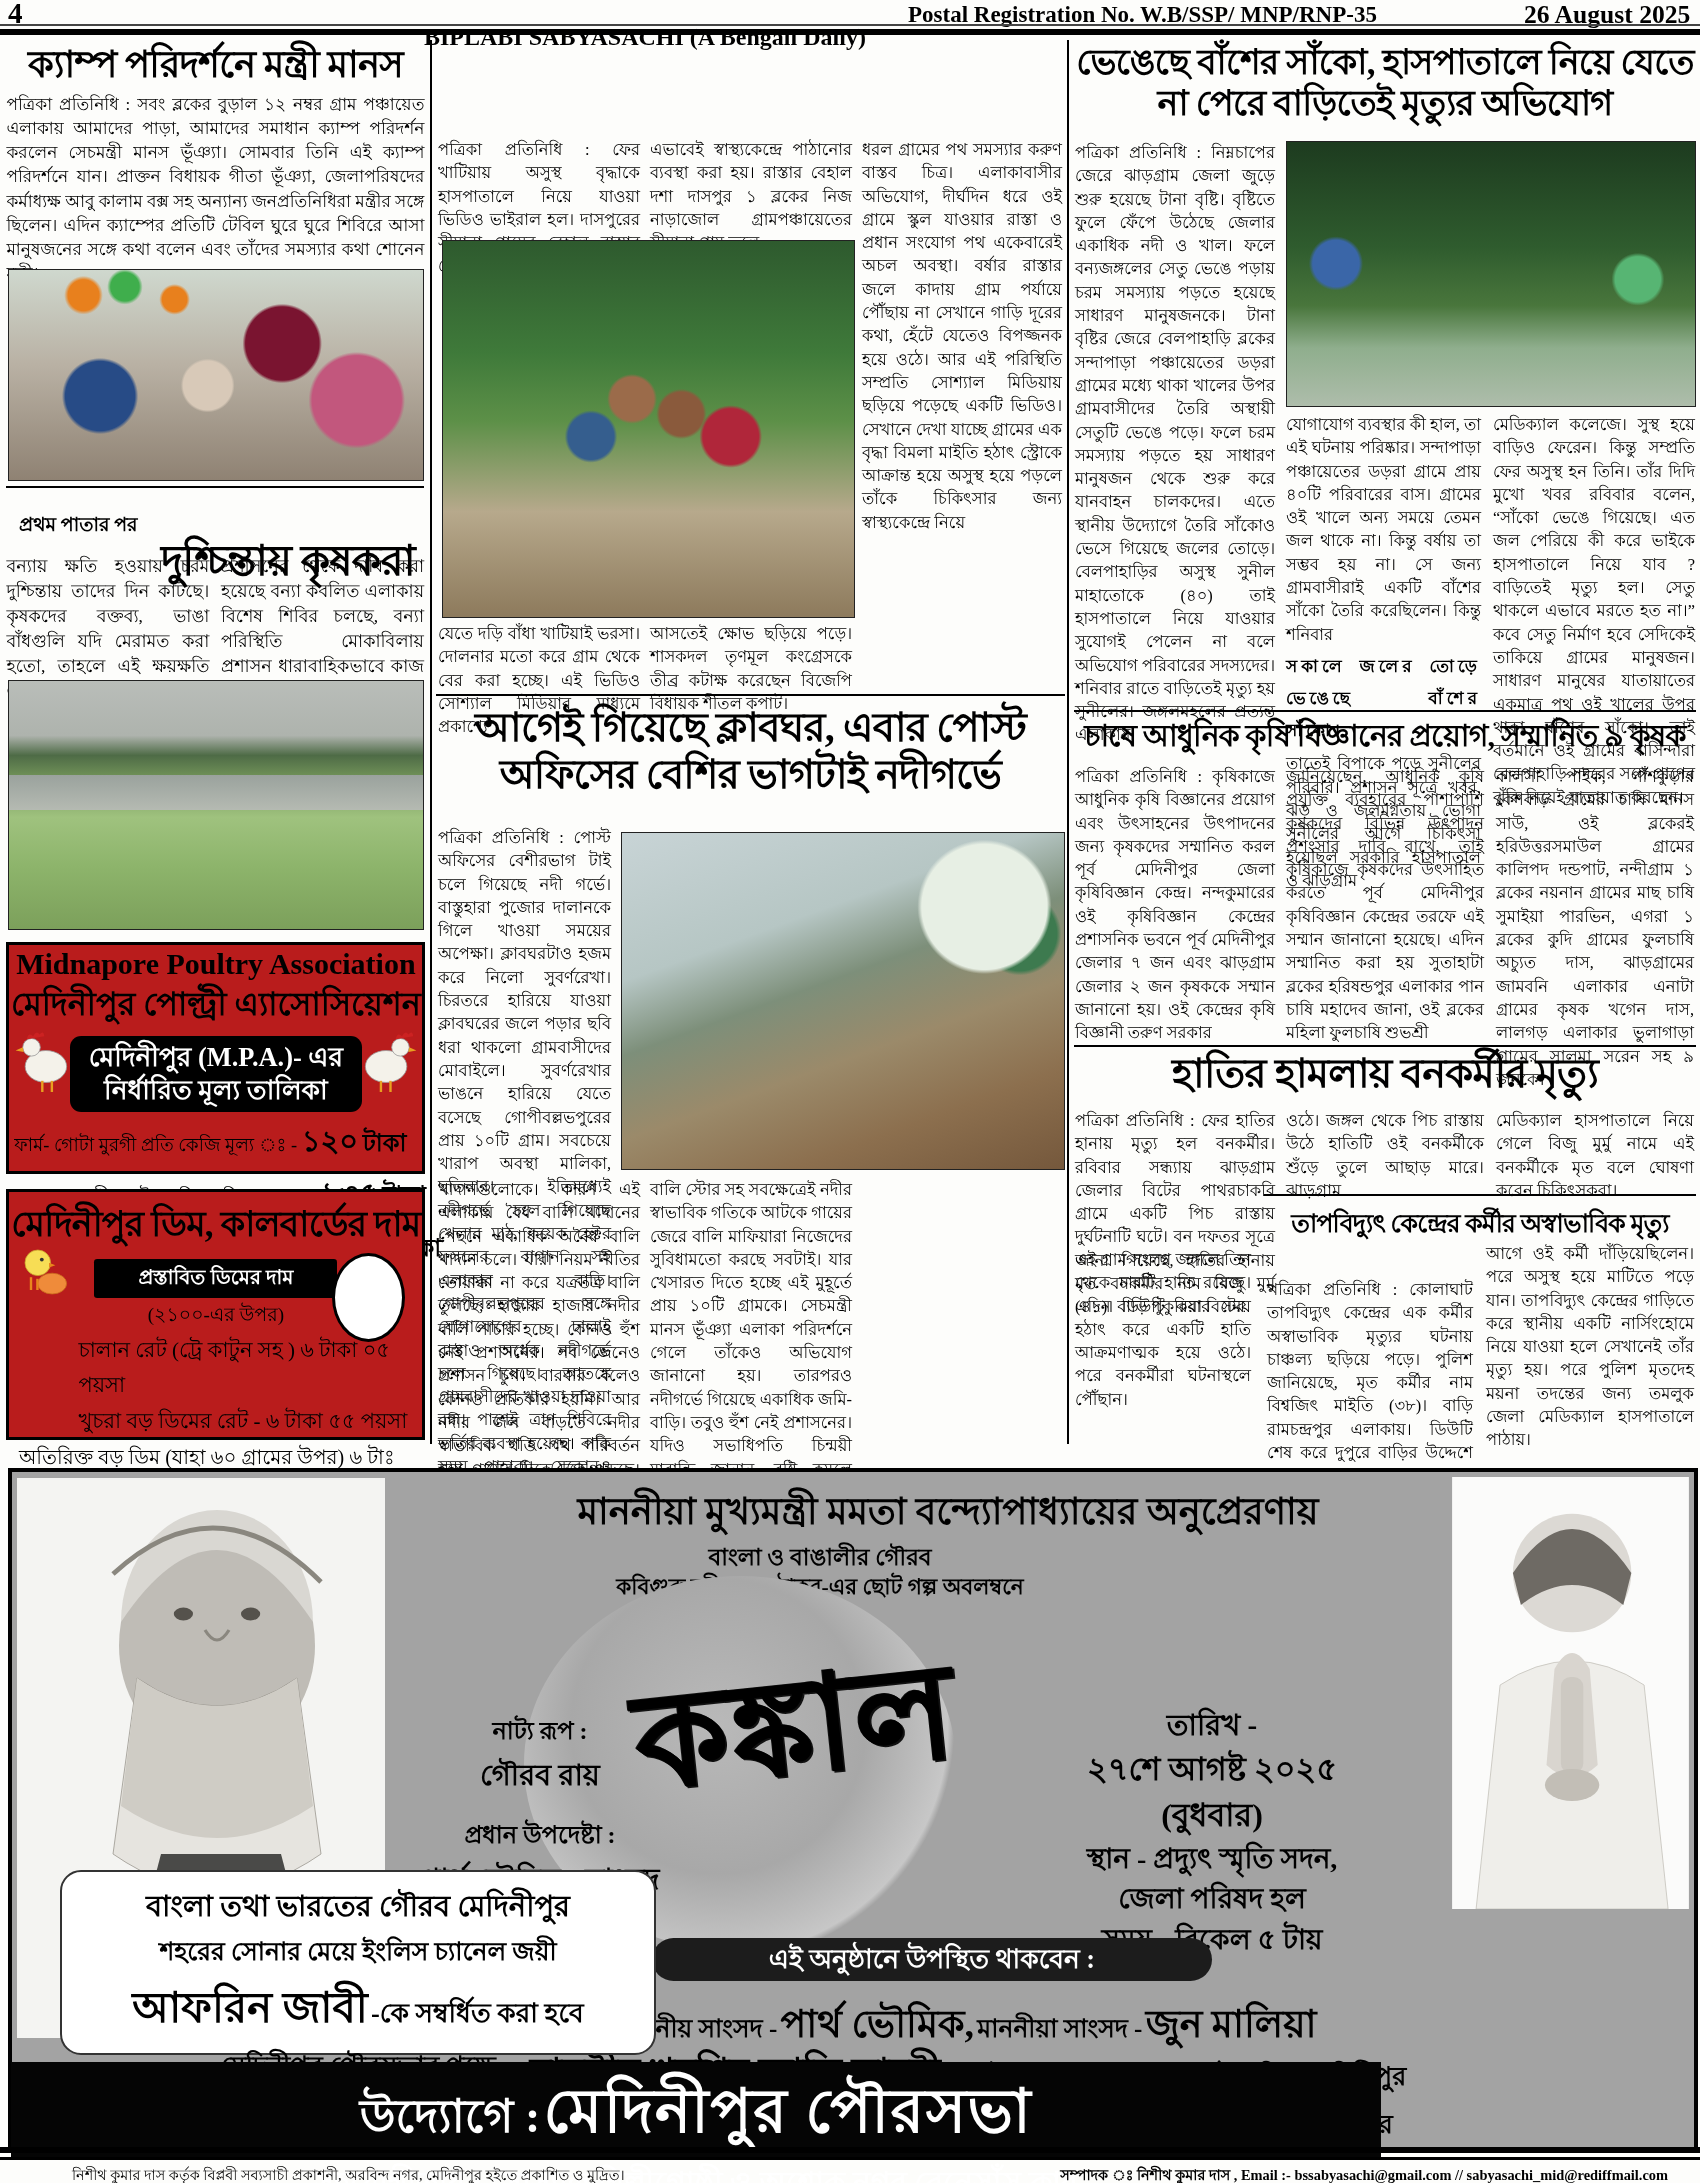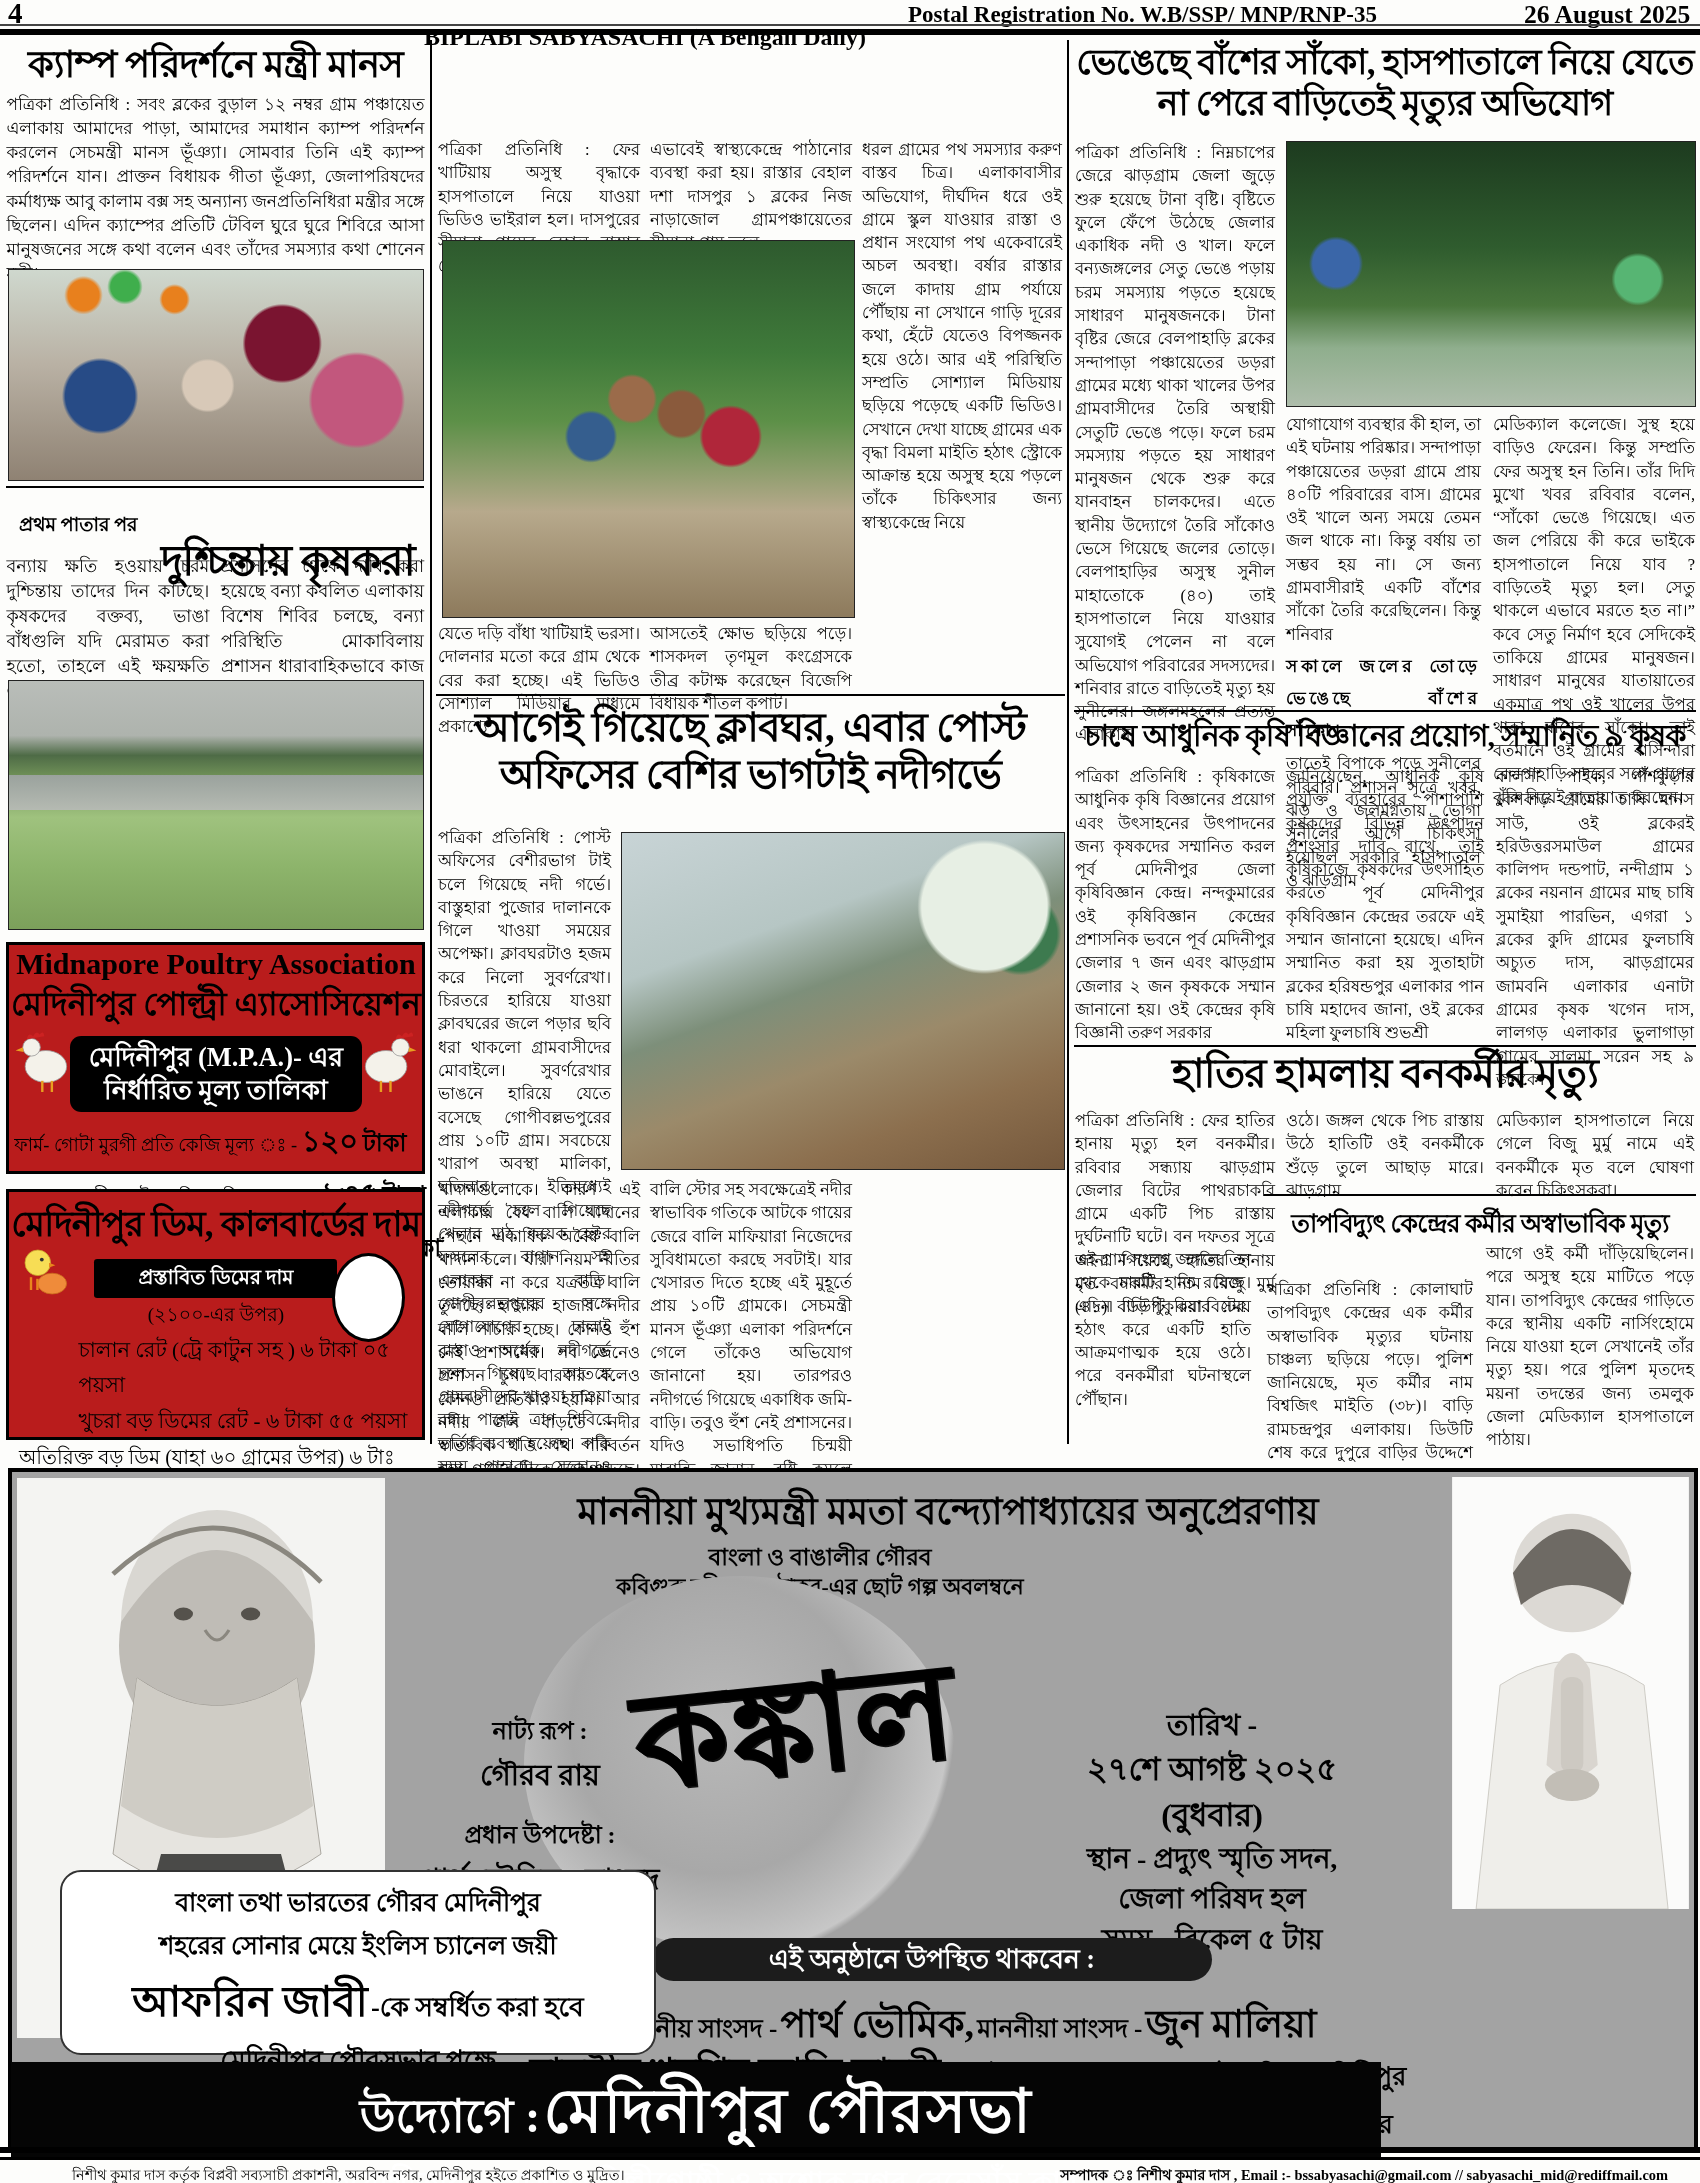--- a/index.html
+++ b/index.html
@@ -252,21 +252,21 @@
     <div class="abs ctr" style="left:376px;top:570px;width:1160px;white-space:nowrap;">
       <span class="b" style="font-size:38px;">মাননীয় খুরশিদ আলি কাদরী</span>
       <span class="b" style="font-size:25.6px;">- আই.এ.এস, জেলা সমাহর্তা, পশ্চিম মেদিনীপুর</span>
     </div>
     <div class="abs ctr" style="left:376px;top:618px;width:1160px;white-space:nowrap;">
       <span class="b" style="font-size:38px;">মাননীয় ধৃতিমান সরকার</span>
       <span class="b" style="font-size:25.6px;">- আই.পি.এস, জেলা আরাক্ষাধ্যক্ষ, পশ্চি মেদিনীপুর</span>
     </div>
 
     <div class="roundbox abs" style="left:48px;top:398px;width:592px;height:170px;padding-top:11.2px;">
-      <div class="b" style="font-size:25px;">বাংলা তথা ভারতের গৌরব মেদিনীপুর</div>
+      <div class="b" style="font-size:29px;">বাংলা তথা ভারতের গৌরব মেদিনীপুর</div>
       <div class="b" style="font-size:25px;">শহরের সোনার মেয়ে ইংলিস চ্যানেল জয়ী</div>
       <div style="white-space:nowrap;">
         <span class="b" style="font-size:42px;">আফরিন জাবী</span>
         <span class="b" style="font-size:26.4px;">-কে সম্বর্ধিত করা হবে</span>
       </div>
       <div class="b" style="font-size:26.4px;">মেদিনীপুর পৌরসভার পক্ষে</div>
     </div>
   </div>
 
   <div class="band abs" style="left:11px;top:2045px;width:1370px;height:98px;margin-top:17px;">

